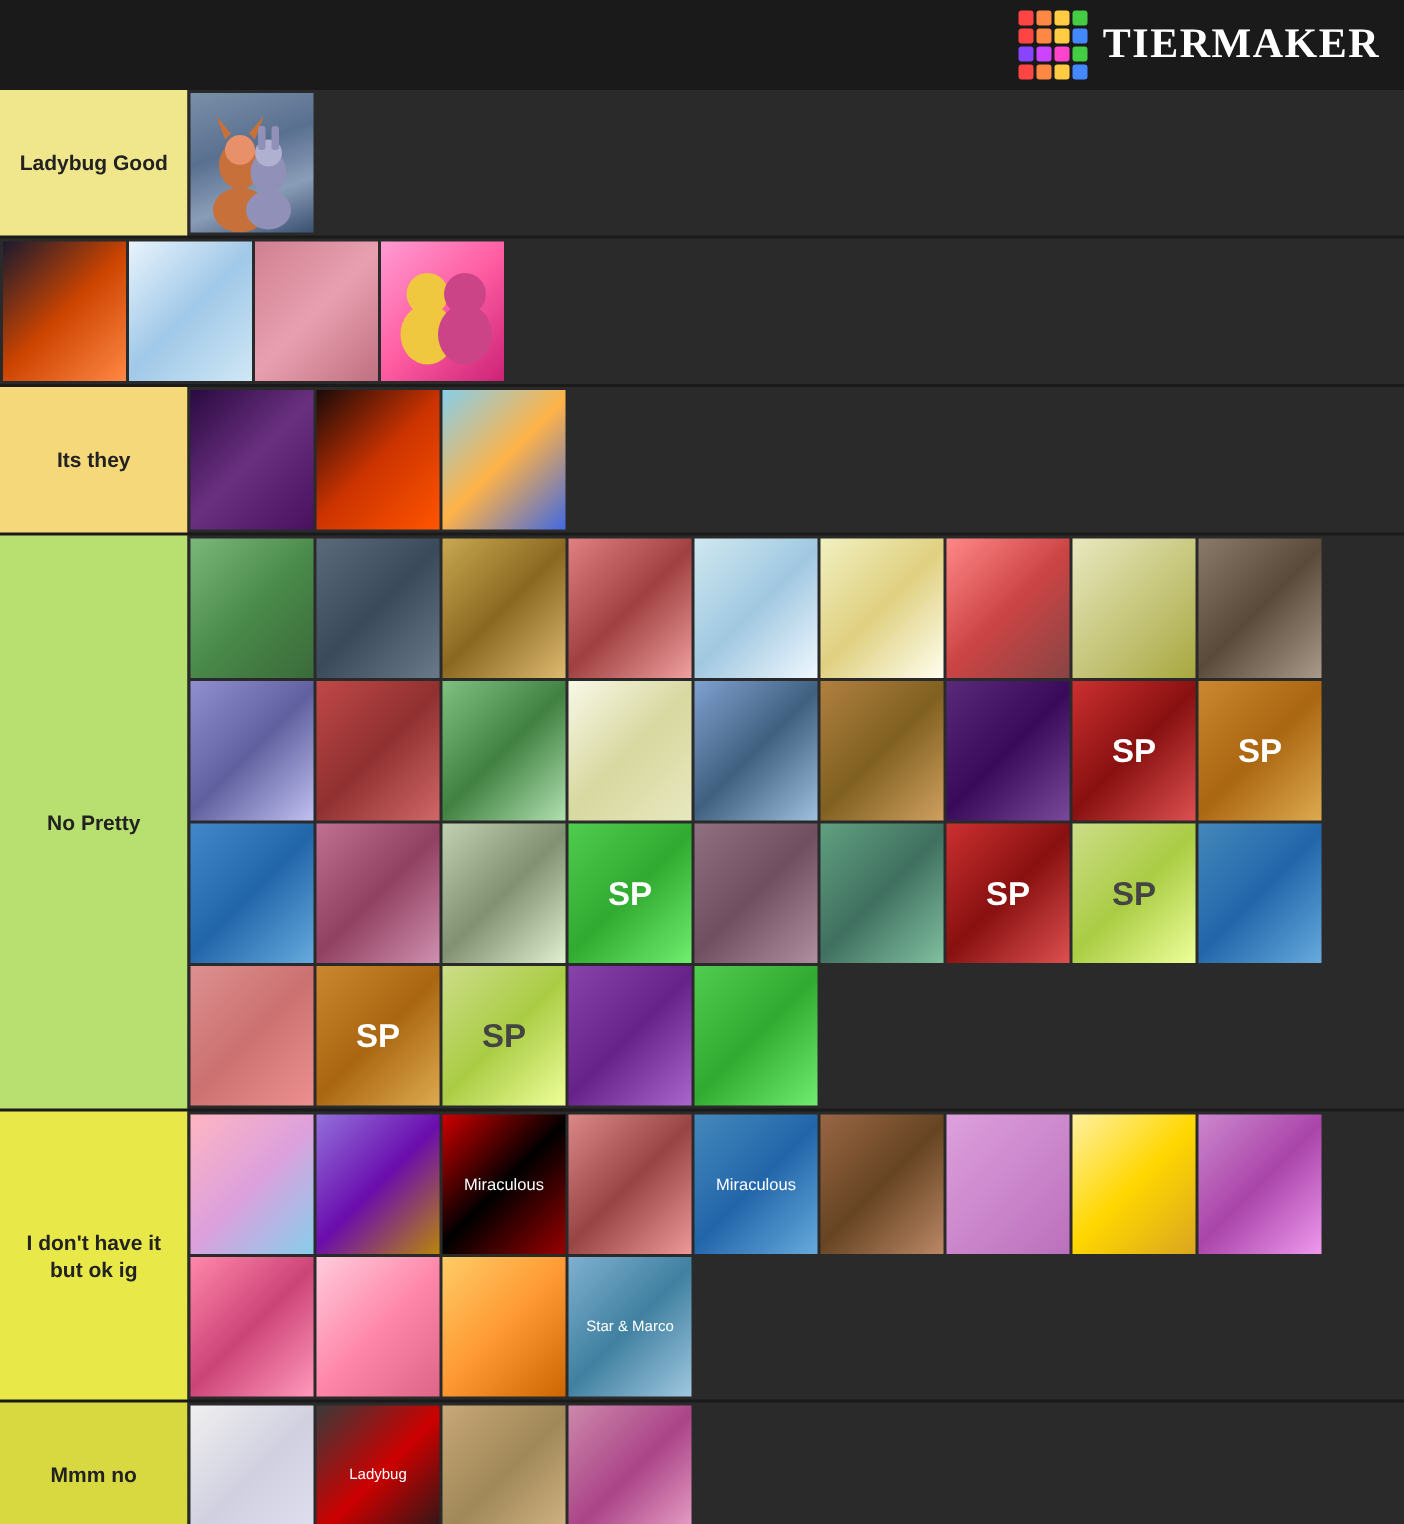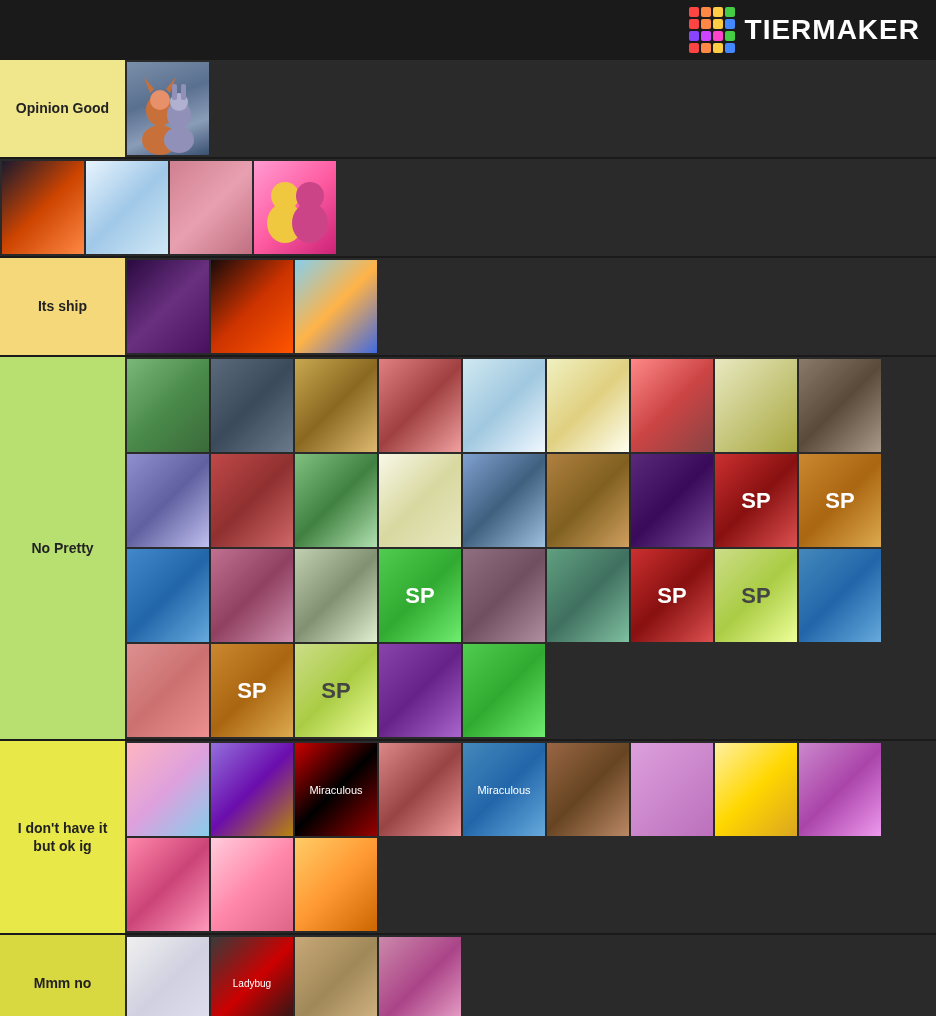--- a/index.html
+++ b/index.html
@@ -41,21 +41,21 @@
       height: 10px;
       border-radius: 2px;
     }
 
     .logo-text {
       font-size: 28px;
       font-weight: bold;
       color: white;
       letter-spacing: 1px;
       text-transform: uppercase;
-      font-family: Liberation Sans, sans-serif;
+      font-family: Liberation Serif, serif;
     }
 
     .tier-row {
       display: flex;
       border-bottom: 2px solid #1a1a1a;
     }
 
     .tier-label {
       width: 125px;
       min-width: 125px;
@@ -122,21 +122,21 @@
         <div class="logo-cell" style="background:#FF4444;"></div>
         <div class="logo-cell" style="background:#FF8844;"></div>
         <div class="logo-cell" style="background:#FFCC44;"></div>
         <div class="logo-cell" style="background:#4488FF;"></div>
       </div>
       <span class="logo-text">TiERMAKER</span>
     </div>
   </div>
 
   <div class="tier-row">
-    <div class="tier-label tier-pretty-good">Opinion Good</div>
+    <div class="tier-label tier-pretty-good">Ladybug Good</div>
     <div class="tier-content">
 
       <div class="tier-card card-zootopia" style="background: linear-gradient(160deg, #7a8fa8 0%, #5a7090 40%, #8a9db8 70%, #3a5070 100%);">
         <div style="width:100%;height:100%;display:flex;align-items:center;justify-content:center;position:relative;overflow:hidden;">
 
           <svg width="60" height="80" viewBox="0 0 60 80" style="position:absolute;left:5px;bottom:0;">
             <ellipse cx="28" cy="65" rx="18" ry="15" fill="#c8703a"></ellipse>
             <ellipse cx="28" cy="35" rx="14" ry="16" fill="#c8703a"></ellipse>
             <ellipse cx="28" cy="25" rx="10" ry="10" fill="#e8906a"></ellipse>
             <polygon points="18,18 12,2 22,14" fill="#c8703a"></polygon>
@@ -167,21 +167,21 @@
             <ellipse cx="30" cy="28" rx="14" ry="14" fill="#f0c840"></ellipse>
             <ellipse cx="55" cy="55" rx="18" ry="20" fill="#cc4488"></ellipse>
             <ellipse cx="55" cy="28" rx="14" ry="14" fill="#cc4488"></ellipse>
           </svg>
         </div>
       </div>
     </div>
   </div>
 
   <div class="tier-row">
-    <div class="tier-label tier-cute">Its ship</div>
+    <div class="tier-label tier-cute">Its they</div>
     <div class="tier-content">
       <div class="tier-card" style="background:linear-gradient(135deg,#2a0a40,#6a3080,#4a1060);"></div>
       <div class="tier-card" style="background:linear-gradient(135deg,#1a0a0a,#cc3300,#ff5500);"></div>
       <div class="tier-card" style="background:linear-gradient(135deg,#87CEEB,#FFB347,#4169E1);"></div>
     </div>
   </div>
 
   <div class="tier-row">
     <div class="tier-label tier-no-opinion">No Pretty</div>
     <div class="tier-content">
@@ -252,20 +252,23 @@
         <div style="color:white;font-size:11px;text-align:center;padding:4px;">Miraculous</div>
       </div>
       <div class="tier-card" style="background:linear-gradient(135deg,#996644,#664422,#bb8866);"></div>
       <div class="tier-card" style="background:linear-gradient(135deg,#dda0dd,#cc88cc,#bb70bb);"></div>
       <div class="tier-card" style="background:linear-gradient(135deg,#FFF0A0,#FFD700,#DAA520);"></div>
 
       <div class="tier-card" style="background:linear-gradient(135deg,#cc88cc,#aa44aa,#ee99ee);"></div>
       <div class="tier-card" style="background:linear-gradient(135deg,#ff88aa,#cc4477,#ff99bb);"></div>
       <div class="tier-card" style="background:linear-gradient(135deg,#ffccdd,#ff88aa,#dd6688);"></div>
       <div class="tier-card" style="background:linear-gradient(135deg,#ffcc66,#ff9933,#cc6600);"></div>
+      <div class="tier-card" style="background:linear-gradient(135deg,#80b0d0,#4080a0,#a0c8e0);overflow:hidden;display:flex;align-items:center;justify-content:center;">
+        <div style="color:white;font-size:10px;text-align:center;padding:2px;">Star &amp; Marco</div>
+      </div>
     </div>
   </div>
 
   <div class="tier-row">
     <div class="tier-label tier-mmm-no">Mmm no</div>
     <div class="tier-content">
       <div class="tier-card" style="background:linear-gradient(135deg,#f0f0f0,#d0d0e0,#e0e0f0);"></div>
       <div class="tier-card" style="background:linear-gradient(135deg,#3a3a3a,#cc0000,#1a1a1a);overflow:hidden;display:flex;align-items:center;justify-content:center;">
         <div style="color:white;font-size:10px;text-align:right;">Ladybug</div>
       </div>

